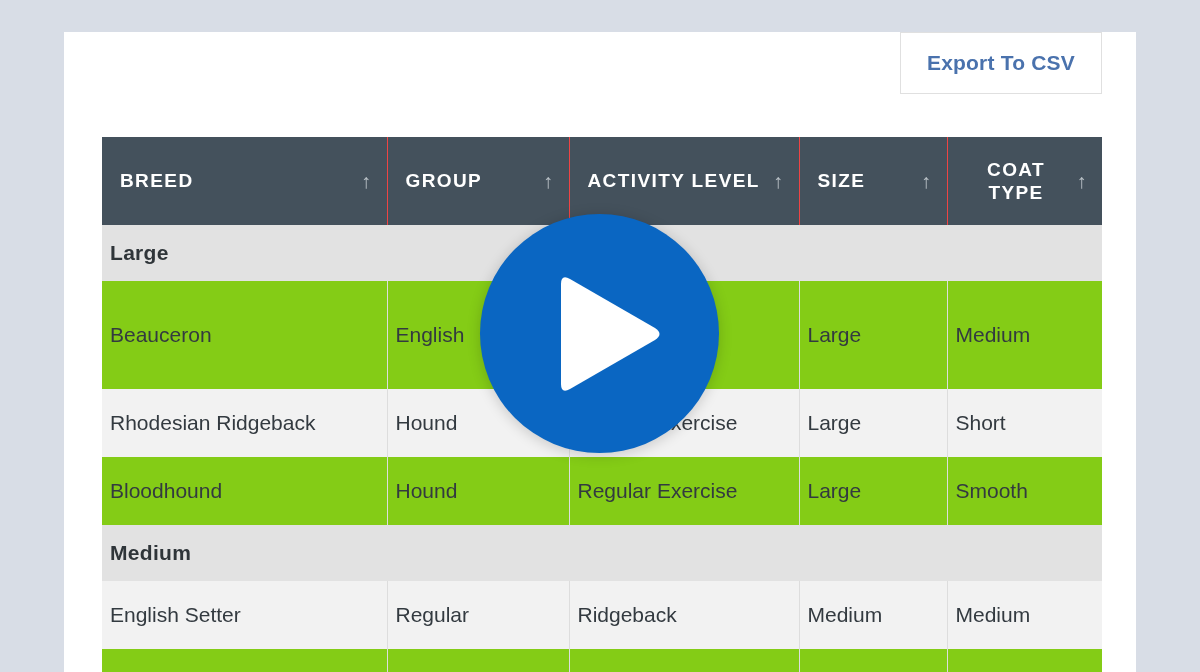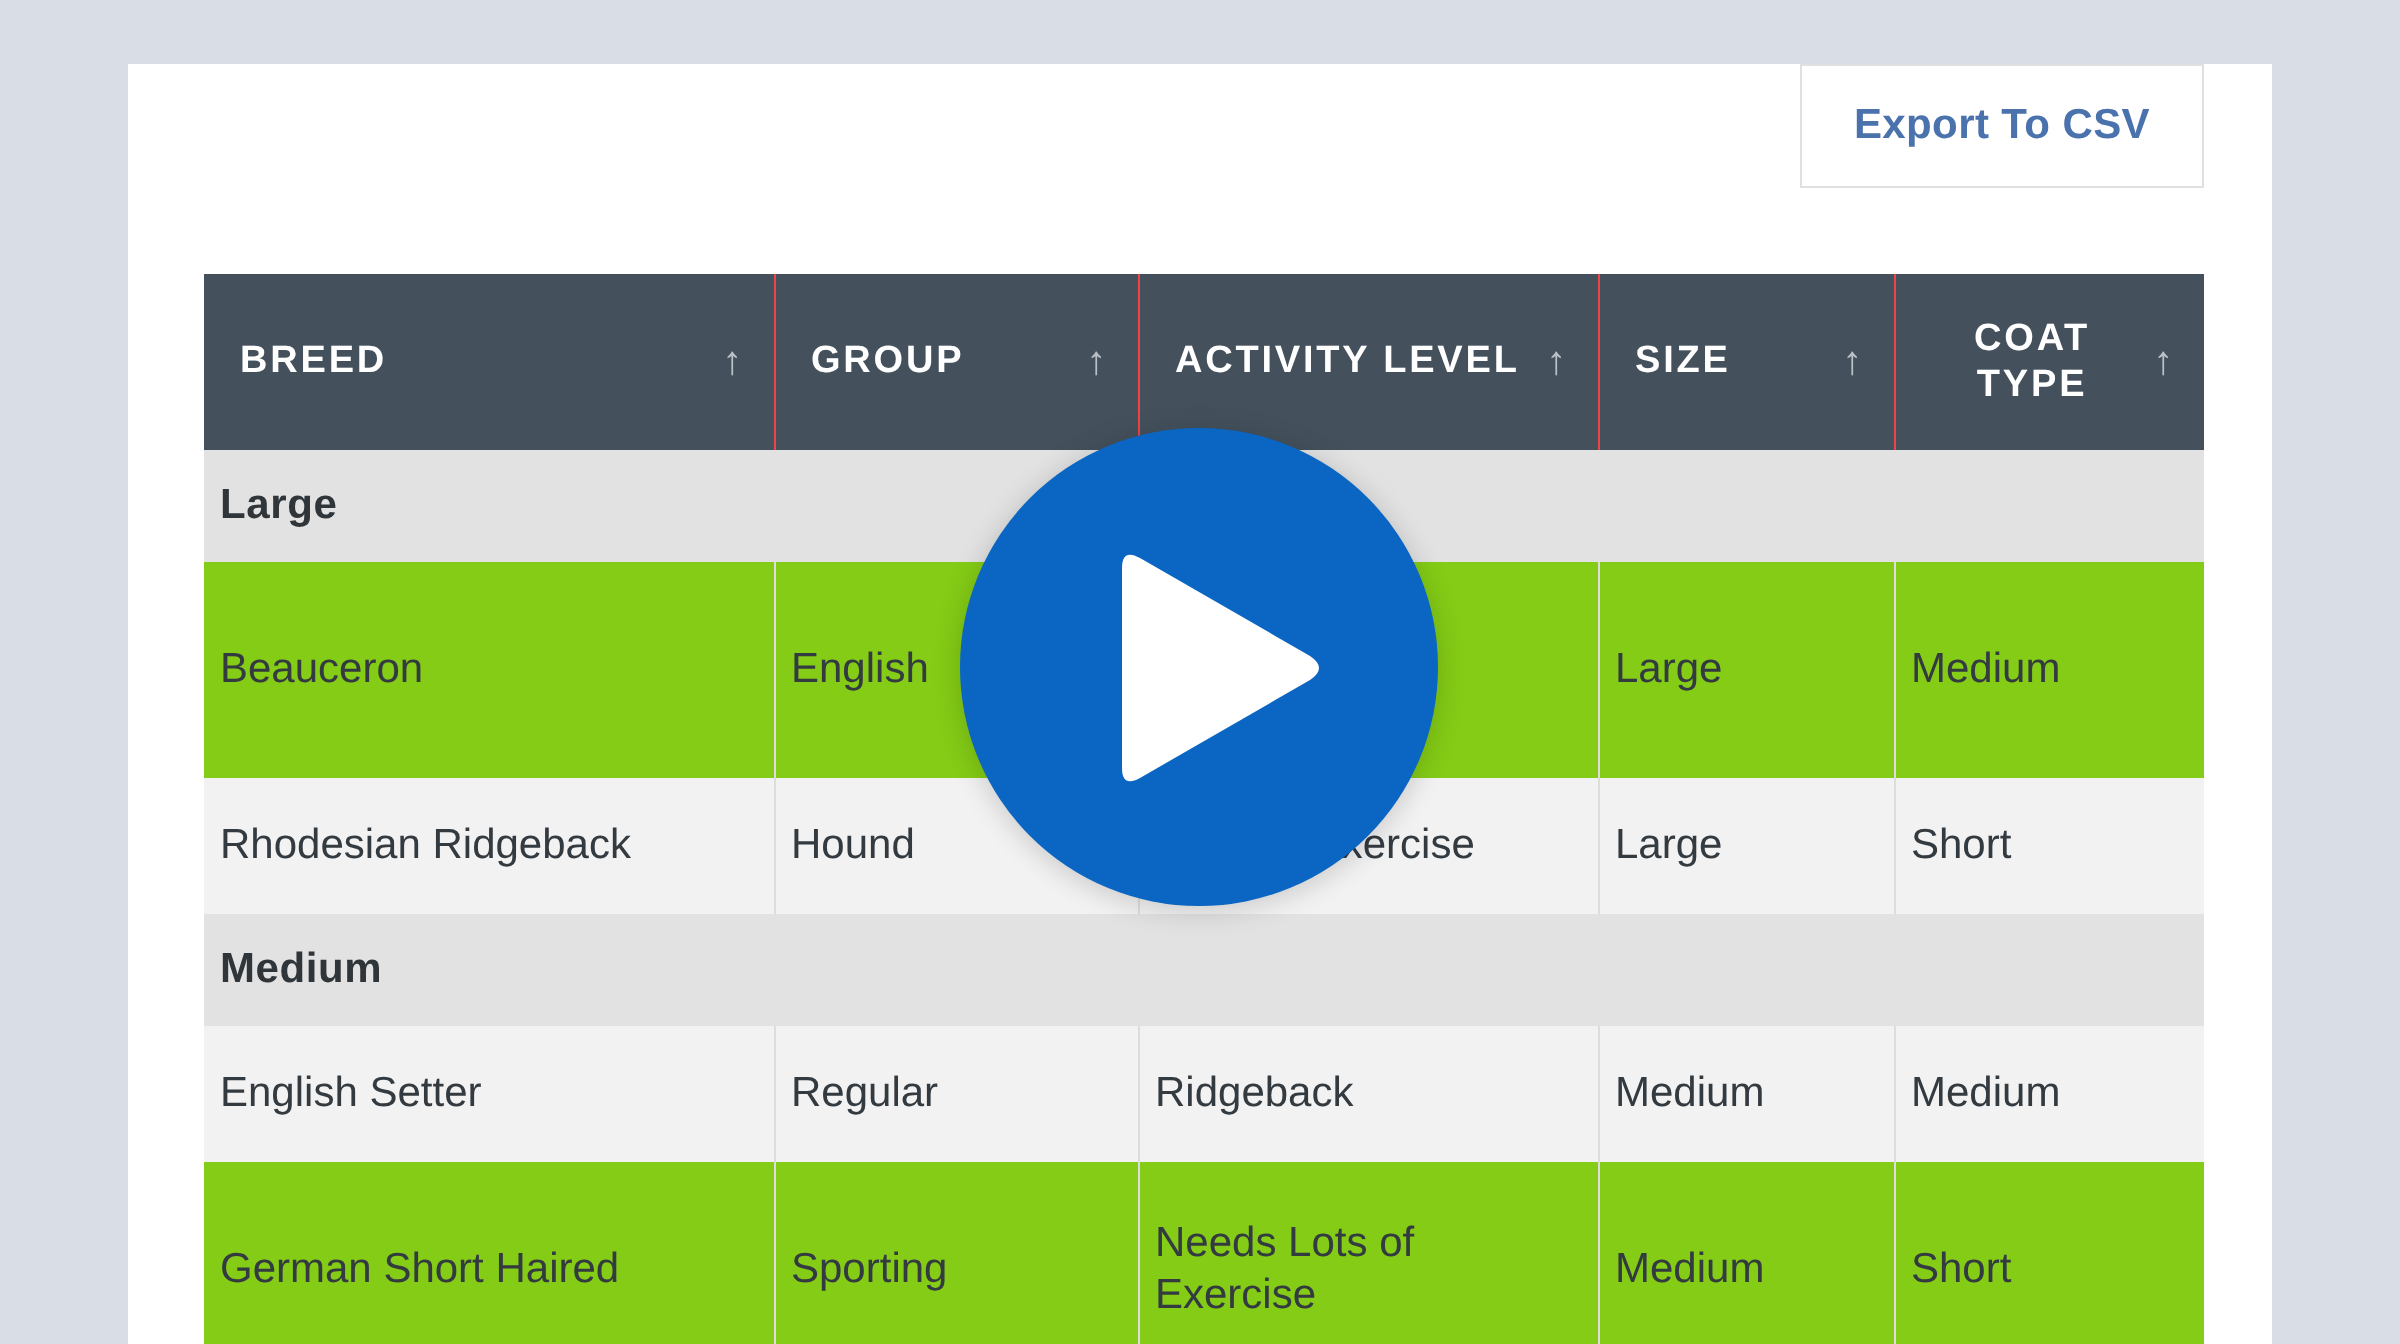--- a/index.html
+++ b/index.html
@@ -220,20 +220,27 @@
           </tr>
 
           <tr class="data-row even">
             <td>Rhodesian Ridgeback</td>
             <td>Hound</td>
             <td>Regular Exercise</td>
             <td>Large</td>
             <td>Short</td>
           </tr>
 
+          <tr class="data-row odd">
+            <td>Bloodhound</td>
+            <td>Hound</td>
+            <td>Regular Exercise</td>
+            <td>Large</td>
+            <td>Smooth</td>
+          </tr>
 
           <tr class="group-row">
             <td colspan="5">Medium</td>
           </tr>
 
           <tr class="data-row even">
             <td>English Setter</td>
             <td>Regular</td>
             <td>Ridgeback</td>
             <td>Medium</td>

